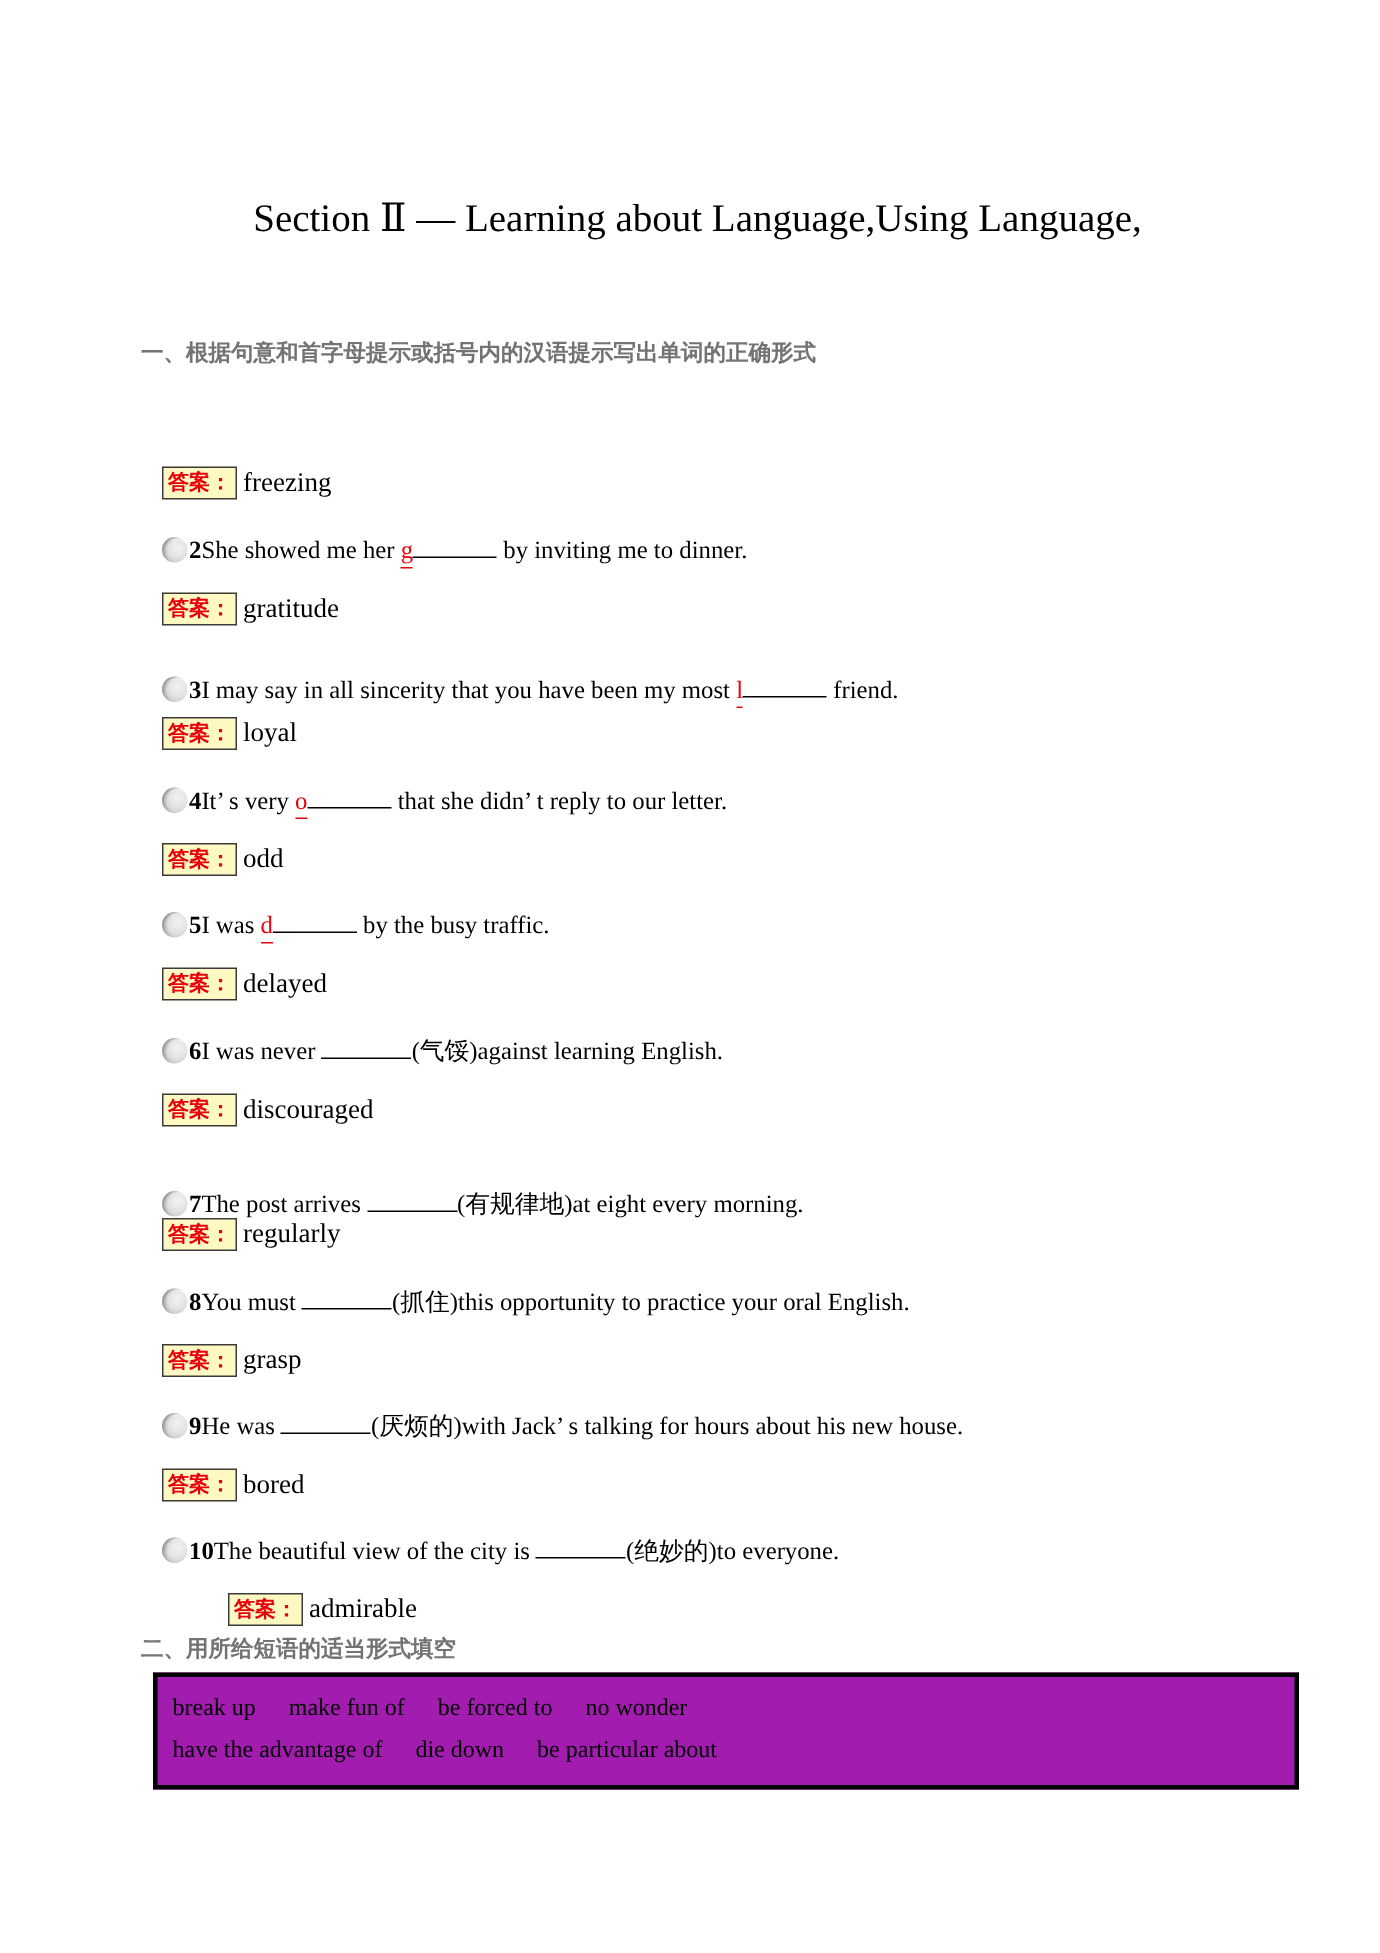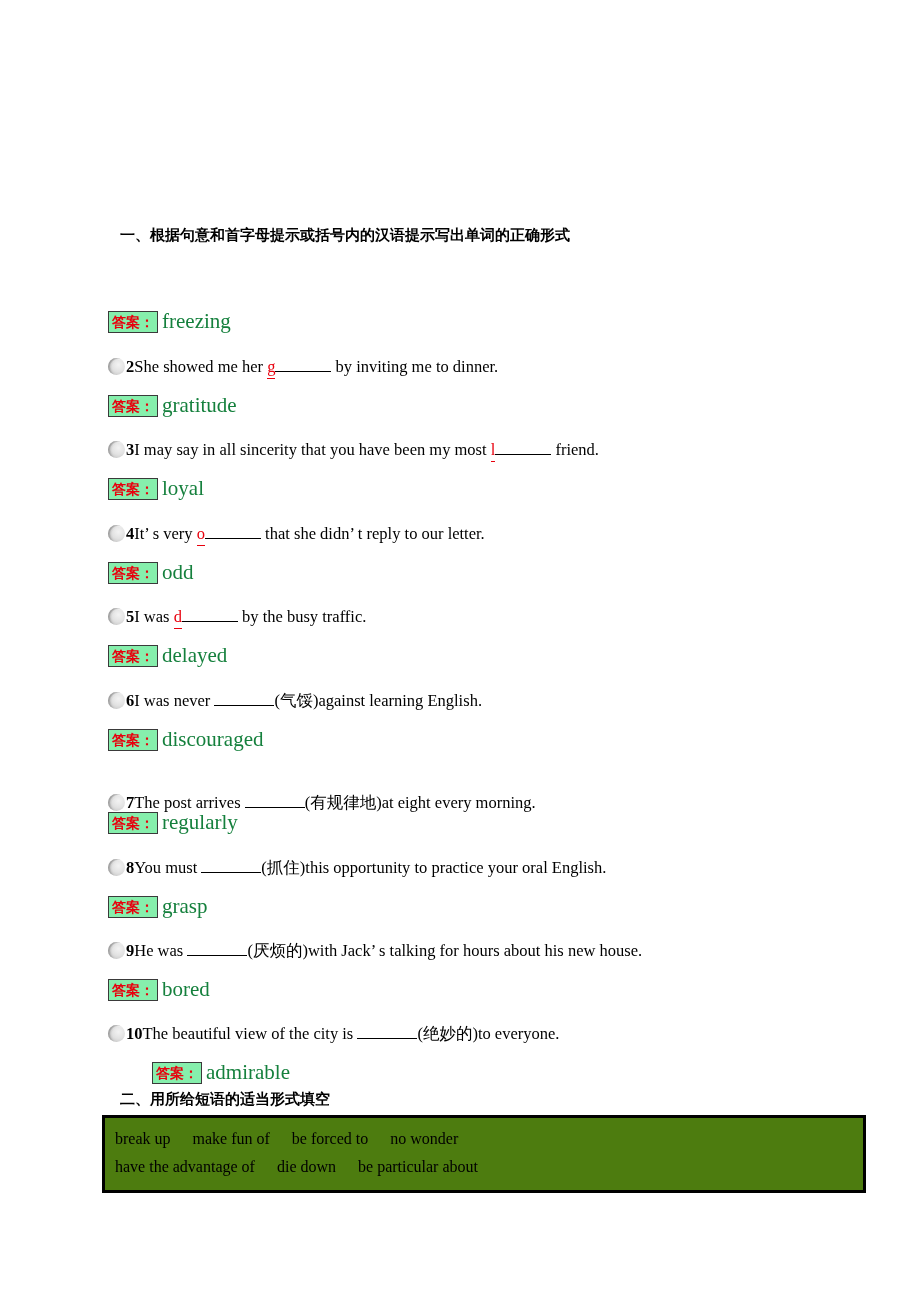--- a/index.html
+++ b/index.html
@@ -37,25 +37,25 @@
     letter-spacing: 0px;
     white-space: nowrap;
   }
   .doc-title .line2 {
     display: block;
   }
 
   
   .section-heading {
     position: absolute;
-    left: 120px;
+    left: 94px;
     font-family: "DejaVu Sans", "Liberation Sans", sans-serif;
     font-size: 15px;
     font-weight: bold;
-    color: #000000;
+    color: #737373;
     white-space: nowrap;
   }
 
   
   .q-row {
     position: absolute;
     left: 108px;
     white-space: nowrap;
     font-size: 16.5px;
     line-height: 22px;
@@ -101,83 +101,84 @@
   .a-row {
     position: absolute;
     left: 108px;
     white-space: nowrap;
     font-size: 16.5px;
     line-height: 22px;
     height: 24px;
   }
   .a-label {
     display: inline-block;
-    background: #86efac;
+    background: #fef9c3;
     border: 1px solid #3a3a3a;
     color: #e8000d;
     font-family: "DejaVu Sans", "Liberation Sans", sans-serif;
     font-weight: bold;
     font-size: 14px;
     line-height: 18px;
     padding: 1px 3px 1px 3px;
     vertical-align: 1px;
     margin-right: 4px;
   }
   .a-text {
     font-family: "Liberation Serif", "DejaVu Serif", serif;
-    font-size: 21px;
-    color: #15803d;
+    font-size: 18px;
+    color: #000000;
   }
 
   
   .phrase-box {
     position: absolute;
     left: 102px;
     top: 1115px;
     width: 764px;
     box-sizing: border-box;
     border: 3px solid #000000;
     padding: 7px 10px 9px 10px;
-    background: #4d7c0f;
+    background: #a21caf;
   }
   .phrase-line {
     font-size: 16px;
     line-height: 28px;
     white-space: nowrap;
   }
   .phrase-item {
     display: inline-block;
     margin-right: 22px;
   }
   .phrase-item:last-child { margin-right: 0; }
 
   .cn { font-family: "DejaVu Sans", "Liberation Sans", sans-serif; }
 </style>
 </head>
 <body>
 
 <div class="page">
 
   <div class="doc-title">
+    <span>Section  Ⅱ — Learning about Language,Using Language,</span>
   </div>
 
   <div class="section-heading" style="top:226px;">一、根据句意和首字母提示或括号内的汉语提示写出单词的正确形式</div>
 
   <div class="a-row" style="top:310px;">
     <span class="a-label cn">答案：</span><span class="a-text">freezing</span>
   </div>
 
   <div class="q-row" style="top:356px;">
     <span class="q-bullet"></span><span class="q-num">2</span><span>She showed me her </span><span class="blank-hint">g</span><span class="blank blank-w56"></span><span> by inviting me to dinner.</span>
   </div>
   <div class="a-row" style="top:394px;">
     <span class="a-label cn">答案：</span><span class="a-text">gratitude</span>
   </div>
 
-  <div class="q-row" style="top:439px;">
+  <div class="q-row" style="top:449px;">
     <span class="q-bullet"></span><span class="q-num">3</span><span>I may say in all sincerity that you have been my most </span><span class="blank-hint">l</span><span class="blank blank-w56"></span><span> friend.</span>
   </div>
   <div class="a-row" style="top:477px;">
     <span class="a-label cn">答案：</span><span class="a-text">loyal</span>
   </div>
 
   <div class="q-row" style="top:523px;">
     <span class="q-bullet"></span><span class="q-num">4</span><span>It’ s very </span><span class="blank-hint">o</span><span class="blank blank-w56"></span><span> that she didn’ t reply to our letter.</span>
   </div>
   <div class="a-row" style="top:561px;">

